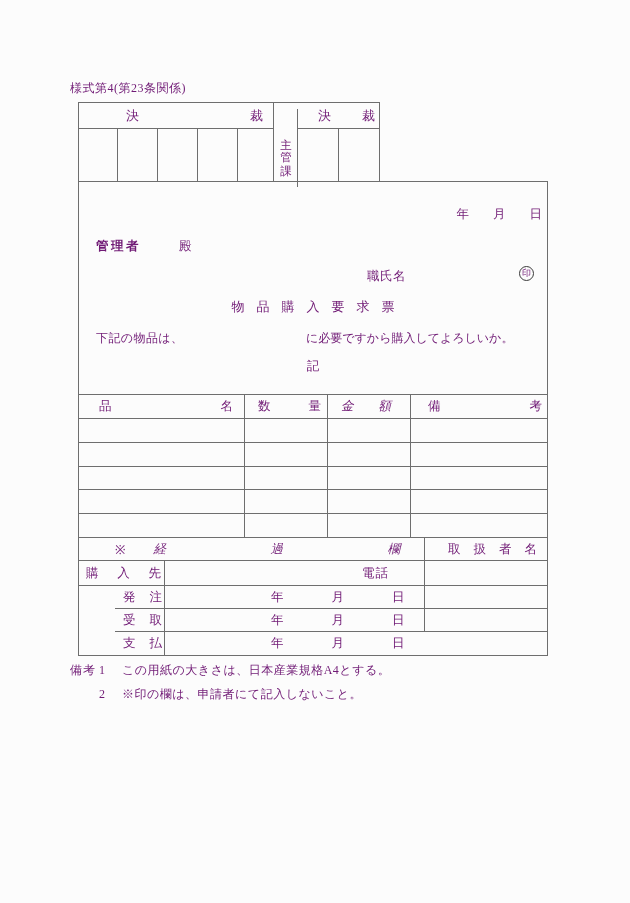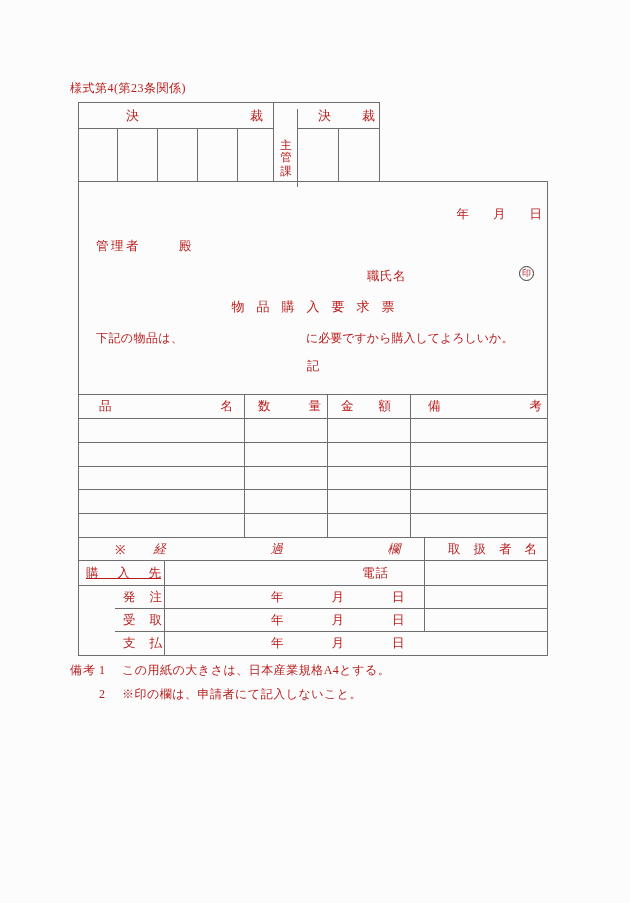--- a/index.html
+++ b/index.html
@@ -2,21 +2,21 @@
 <html><head>
 <meta charset="utf-8">
 <style>
   html, body { margin: 0; padding: 0; background: #ffffff; }
   .page {
     position: relative;
     width: 630px;
     height: 903px;
     background: #fcfcfc;
     font-family: "Liberation Serif", "DejaVu Serif", serif;
-    color: #b91c1c;
+    color: #701a75;
     font-size: 12px;
     overflow: hidden;
   }
   .abs { position: absolute; }
 
   
   .form-number {
     left: 70px; top: 80px;
     font-size: 12px; letter-spacing: 0.5px;
   }
@@ -69,21 +69,21 @@
   .date-line {
     top: 24px; right: 5px;
     display: flex; gap: 24px;
     font-size: 12.5px;
   }
   .addressee-line {
     left: 17px; top: 56px;
     display: flex; gap: 38px;
     font-size: 12.5px;
   }
-  .addressee-line .mgr { letter-spacing: 2.5px; }
+  .addressee-line .mgr { letter-spacing: 2.5px; font-weight: bold; }
   .signature-line { left: 288px; top: 86px; font-size: 12.5px; letter-spacing: 0.5px; }
   .seal {
     left: 440px; top: 84px;
     width: 15px; height: 15px;
     border: 1px solid #3a3a3a;
     border-radius: 50%;
     box-sizing: border-box;
     font-size: 9px; line-height: 13px; text-align: center;
   }
   .form-title {
@@ -114,21 +114,21 @@
     border-right: 1px solid #6e6e6e;
     border-bottom: 1px solid #6e6e6e;
   }
   .items-table > div:nth-child(4n) { border-right: none; }
   .ith {
     text-align: justify; text-align-last: justify;
     line-height: 23px; font-size: 12.5px;
   }
   .ith.c1 { padding: 0 11px 0 20px; }
   .ith.c2 { padding: 0 6px 0 13px; }
-  .ith.c3 { padding: 0 19px 0 13px; }
+  .ith.c3 { padding: 0 19px 0 13px; font-style: italic; }
   .ith.c4 { padding: 0 5px 0 17px; }
 
   
   .progress-table {
     left: 0; top: 356px;
     width: 100%; height: 117px;
     display: grid;
     grid-template-columns: 86px 260px 1fr;
     grid-template-rows: 23px 25px 23px 23px 1fr;
     font-size: 12.5px;
@@ -153,21 +153,21 @@
   }
   .pg-label {
     text-align: justify; text-align-last: justify;
     display: flex; align-items: center;
   }
   .pg-label > span { flex: 1; text-align: justify; text-align-last: justify; }
   .pg-label.w3 { padding: 0 3px 0 7px; }
   .pg-label.w2 { padding: 0 2px 0 8px; margin-left: 36px; }
   .pg-phone { display: flex; align-items: center; padding-left: 162px; letter-spacing: 1px; }
   .pg-date { display: flex; align-items: center; padding-left: 106px; gap: 48px; }
-  .pos-r2c1 { grid-area: 2 / 1 / 3 / 2; text-decoration: underline; }
+  .pos-r2c1 { grid-area: 2 / 1 / 3 / 2; }
   .pos-r2c2 { grid-area: 2 / 2 / 3 / 3; justify-content: center; }
   .pos-r2c3 { grid-area: 2 / 3 / 3 / 4; }
   .pos-r3c1 { grid-area: 3 / 1 / 4 / 2; }
   .pos-r3c2 { grid-area: 3 / 2 / 4 / 3; }
   .pos-r3c3 { grid-area: 3 / 3 / 4 / 4; }
   .pos-r4c1 { grid-area: 4 / 1 / 5 / 2; }
   .pos-r4c2 { grid-area: 4 / 2 / 5 / 3; }
   .pos-r4c3 { grid-area: 4 / 3 / 5 / 4; }
   .pos-r5c1 { grid-area: 5 / 1 / 6 / 2; }
   .pos-r5c23 { grid-area: 5 / 2 / 6 / 4; }

